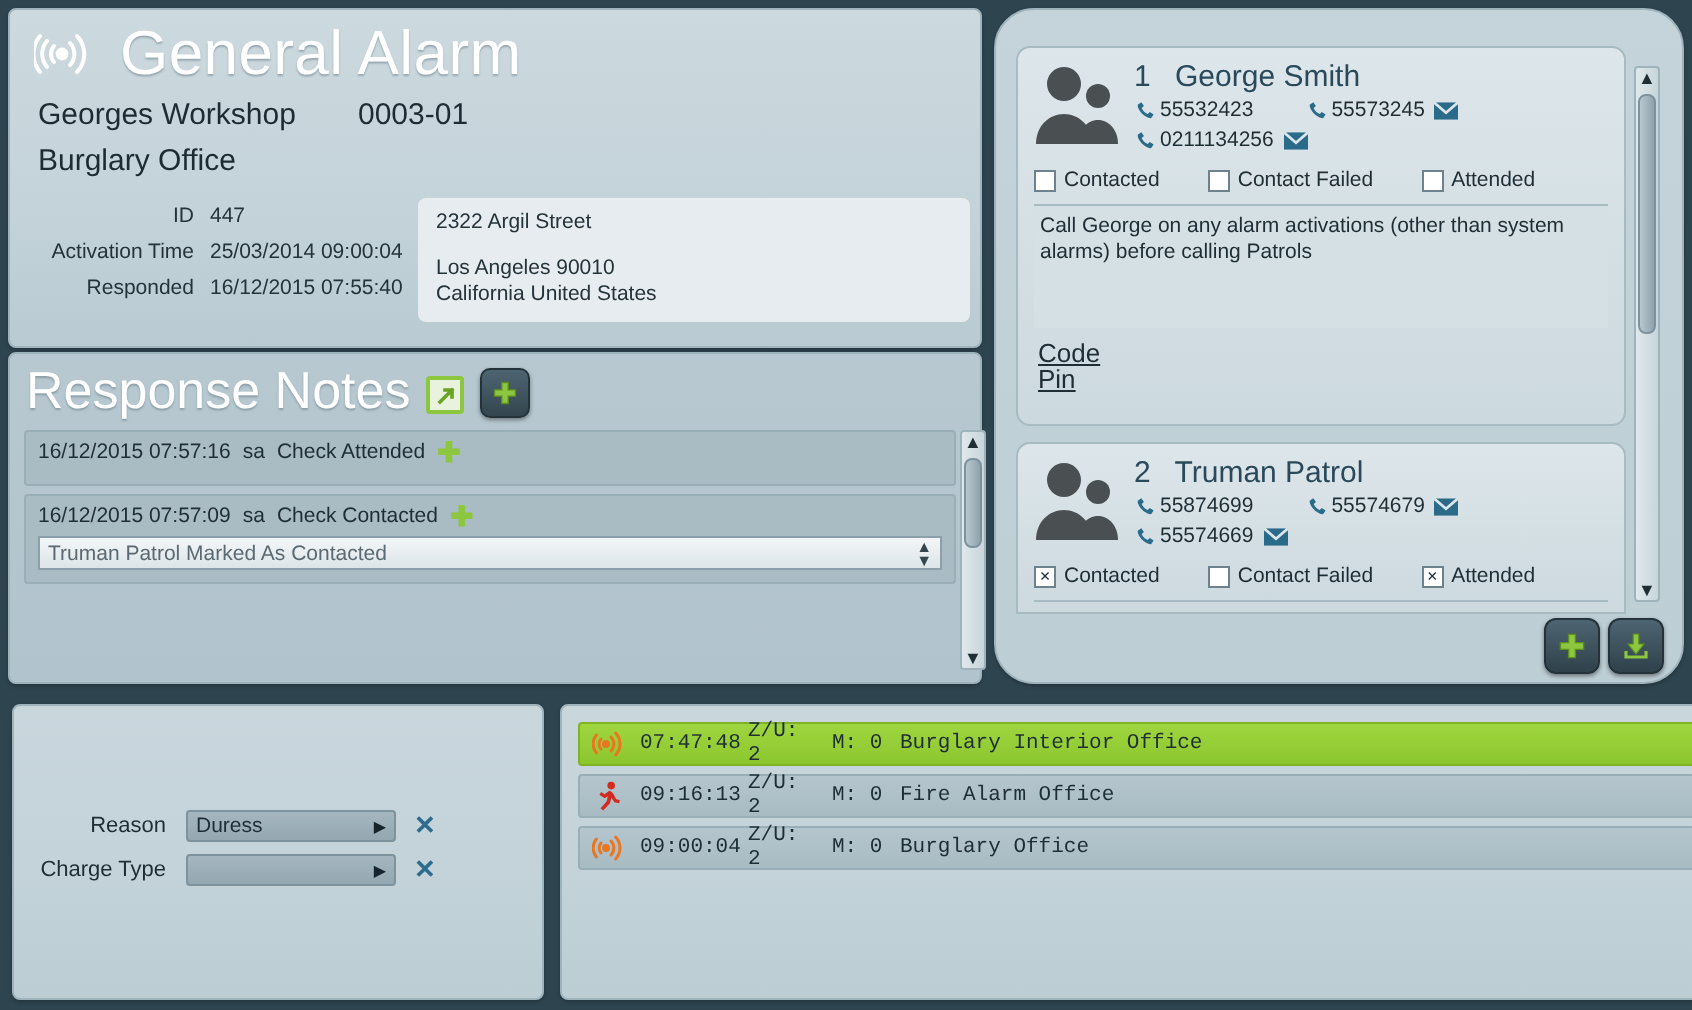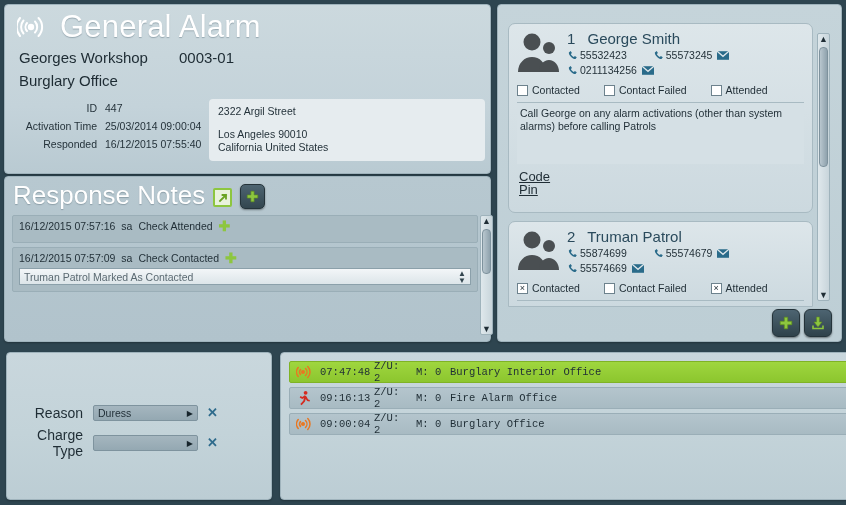--- a/index.html
+++ b/index.html
@@ -101,21 +101,21 @@
   }
   .vscroll .arw { font-size:9px; color:#1f2d35; line-height:10px; }
   .vscroll .thumb {
     position:absolute; left:1px; width:9px; border-radius:4px;
     background:linear-gradient(90deg,#b9c7cf,#8fa2ad);
     border:1px solid #7e929d; cursor:grab;
   }
 
   
   #contacts-panel { left:497px; top:4px; width:345px; height:338px;
-     background: linear-gradient(180deg,#c5d4da 0%,#bdced5 100%); }
+     background: linear-gradient(180deg,#c5d4da 0%,#bdced5 100%); border-radius: 20px; }
   .contact-card {
     position:absolute; left:10px; width:305px;
     background: linear-gradient(180deg,#dde6ea 0%,#ccd9df 100%);
     border:1px solid #a8bac2; border-radius:7px;
   }
   #card-1 { top:18px; height:190px; }
   #card-2 { top:216px; height:86px; border-bottom-left-radius:0; border-bottom-right-radius:0; overflow:hidden;}
   .c-top { display:flex; padding:6px 0 0 6px; }
   .avatar { width:48px; height:44px; flex:0 0 48px; }
   .c-info { padding-left:4px; flex:1; }
@@ -140,21 +140,21 @@
   .btn-grn {
     position:absolute; width:28px; height:28px; border-radius:6px;
     background: linear-gradient(180deg,#4d6471 0%,#2f424b 100%);
     border:1px solid #24333a; display:flex; align-items:center; justify-content:center;
     box-shadow:0 1px 2px rgba(0,0,0,.45); cursor:pointer;
   }
 
   
   #reason-panel { left:6px; top:352px; width:266px; height:148px; }
   .form-row { display:flex; align-items:center; margin-bottom:6px; }
-  .f-lbl { width:86px; text-align:right; padding-right:10px; font-size:14px; color:#1f2d35;}
+  .f-lbl { width:86px; text-align:right; padding-right:10px; font-size:11px; color:#1f2d35;}
   .f-sel {
     width:105px; height:16px; border:1px solid #7e939e; border-radius:2px;
     background:linear-gradient(180deg,#a5b6bf,#94a8b2);
     font-size:10.5px; color:#1f2d35; padding:0 4px;
     display:flex; align-items:center; justify-content:space-between; cursor:pointer;
   }
   .f-arw { font-size:8px; color:#16242b; }
   .f-x { margin-left:9px; color:#2e6b8c; font-size:13px; font-weight:bold; cursor:pointer; line-height:12px;}
 
   

